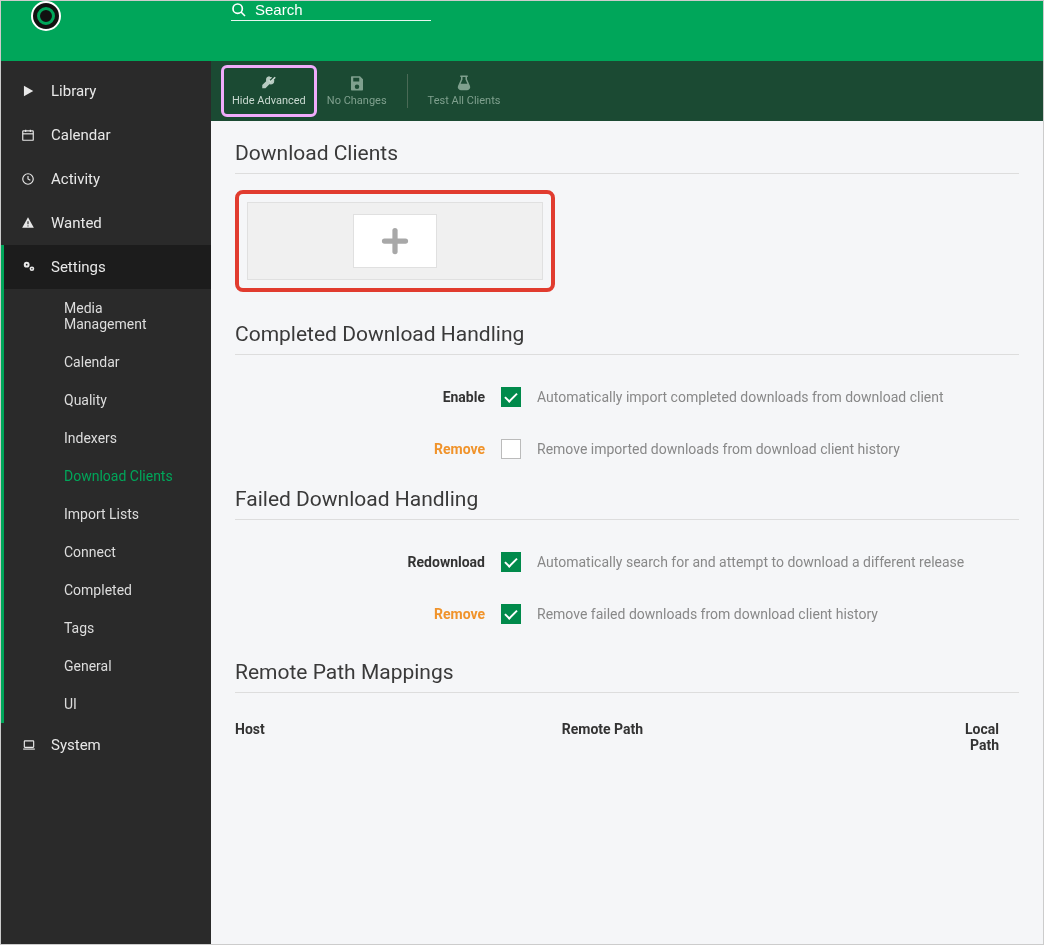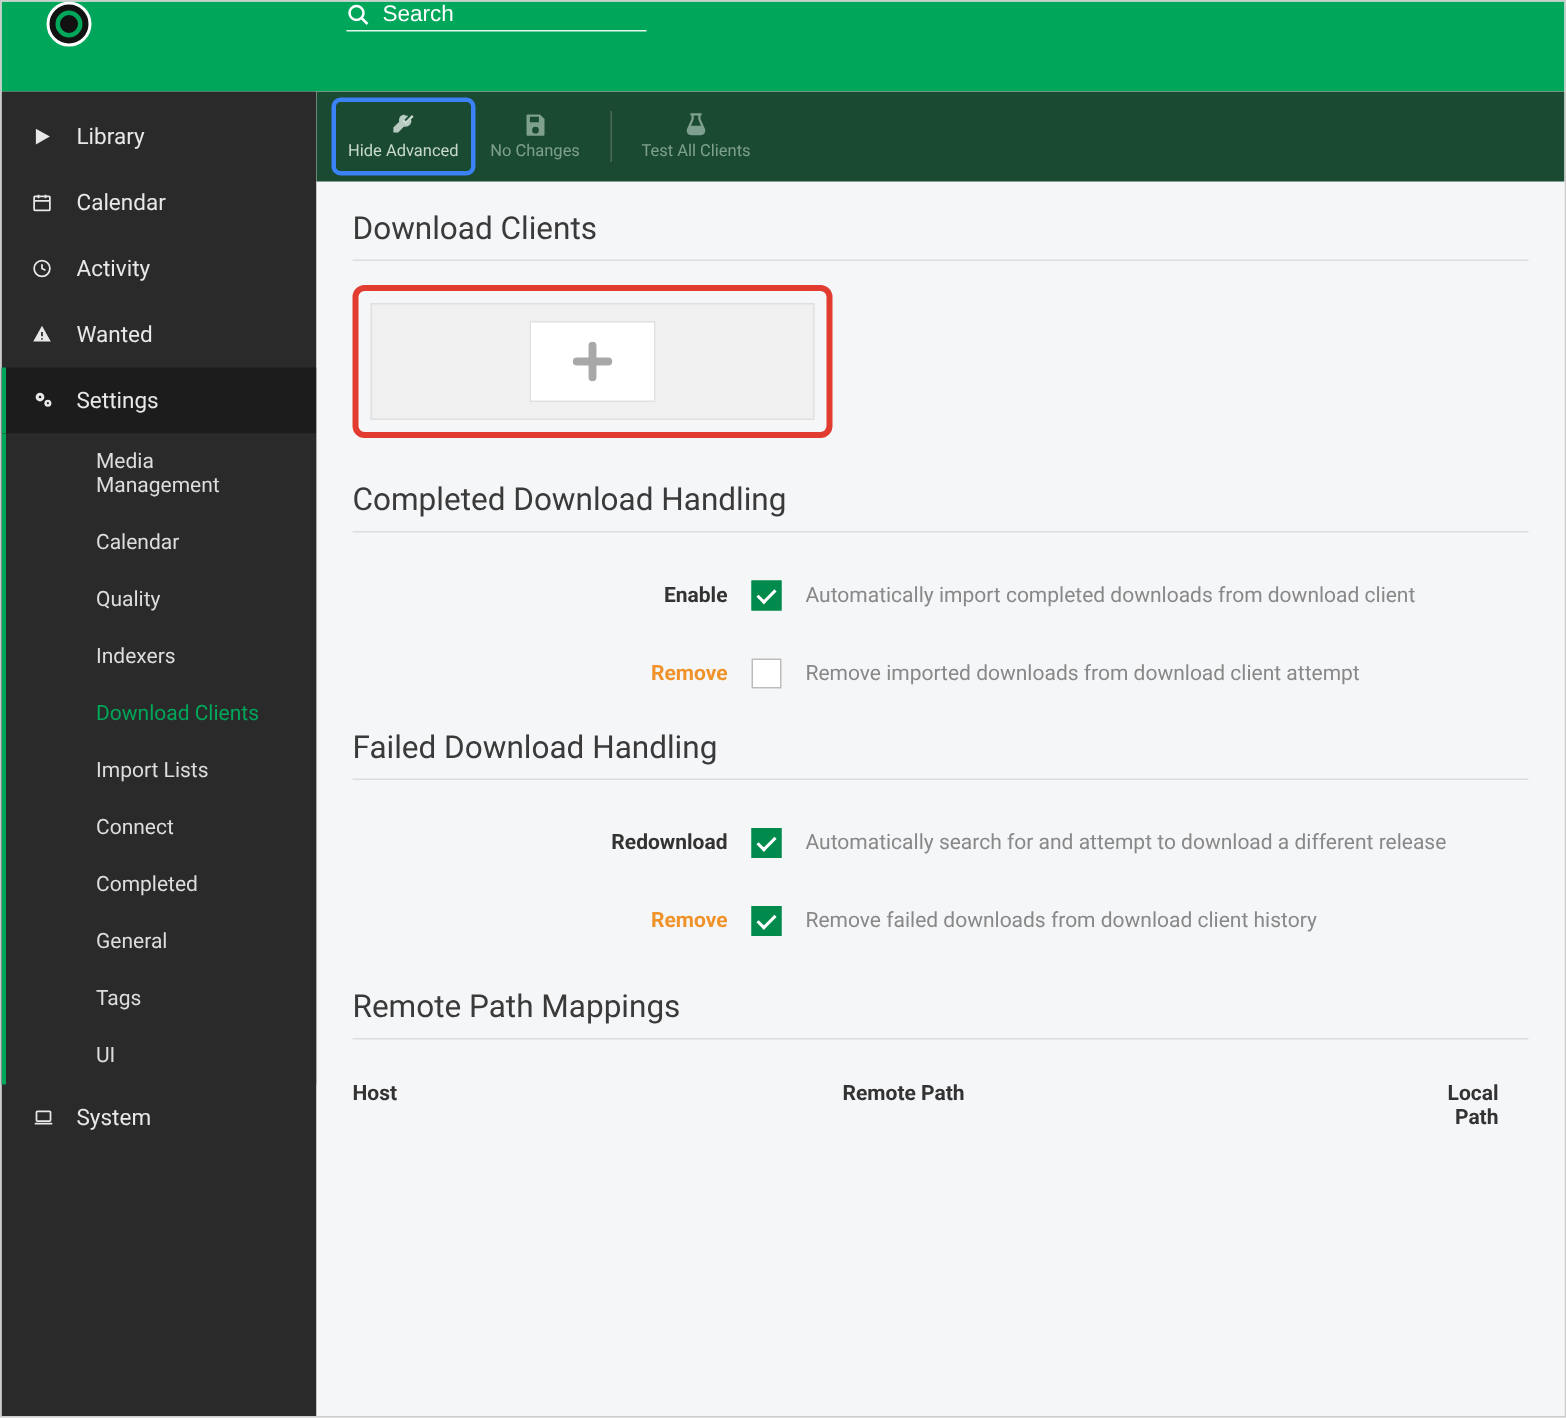--- a/index.html
+++ b/index.html
@@ -105,21 +105,21 @@
     padding: 4px 6px; cursor: pointer;
     border-radius: 3px;
     min-width: 50px;
     text-align: center;
   }
   .tb-btn .icon { font-size: 18px; margin-bottom: 2px; }
   .tb-btn.highlight {
     color: #c9d9d0;
   }
   .tb-btn-box {
-    border: 3px solid #3b82f6;
+    border: 3px solid #f0abfc;
     border-radius: 6px;
     padding: 2px 2px;
   }
   .tb-sep {
     width: 1px; height: 34px; background: #4a6a56; margin: 0 10px;
   }
 
   .content {
     flex: 1; overflow-y: auto; padding: 20px 24px;
     color: #333;
@@ -275,22 +275,22 @@
 
       <div class="subnav">
         <div class="sub-item"><span>Media Management</span></div>
         <div class="sub-item"><span>Calendar</span></div>
         <div class="sub-item"><span>Quality</span></div>
         <div class="sub-item"><span>Indexers</span></div>
         <div class="sub-item active"><span>Download Clients</span></div>
         <div class="sub-item"><span>Import Lists</span></div>
         <div class="sub-item"><span>Connect</span></div>
         <div class="sub-item"><span>Completed</span></div>
+        <div class="sub-item"><span>Tags</span></div>
         <div class="sub-item"><span>General</span></div>
-        <div class="sub-item"><span>Tags</span></div>
         <div class="sub-item"><span>UI</span></div>
       </div>
 
       <div class="nav-item">
         <span class="icon">
           <svg width="16" height="14" viewBox="0 0 24 24" fill="none" stroke="#e8e8e8" stroke-width="2">
               <rect x="4" y="5" width="16" height="11" rx="1"></rect>
               <line x1="2" y1="19" x2="22" y2="19"></line>
             </svg>
         </span>
@@ -349,21 +349,21 @@
 
         <div class="form-row">
           <div class="form-label">Enable</div>
           <div class="form-check checked"></div>
           <div class="form-help">Automatically import completed downloads from download client</div>
         </div>
 
         <div class="form-row">
           <div class="form-label adv">Remove</div>
           <div class="form-check"></div>
-          <div class="form-help">Remove imported downloads from download client attempt</div>
+          <div class="form-help">Remove imported downloads from download client history</div>
         </div>
 
         <div style="height:12px"></div>
 
         <div class="section-h">Failed Download Handling</div>
 
         <div class="form-row">
           <div class="form-label">Redownload</div>
           <div class="form-check checked"></div>
           <div class="form-help">Automatically search for and attempt to download a different release</div>

